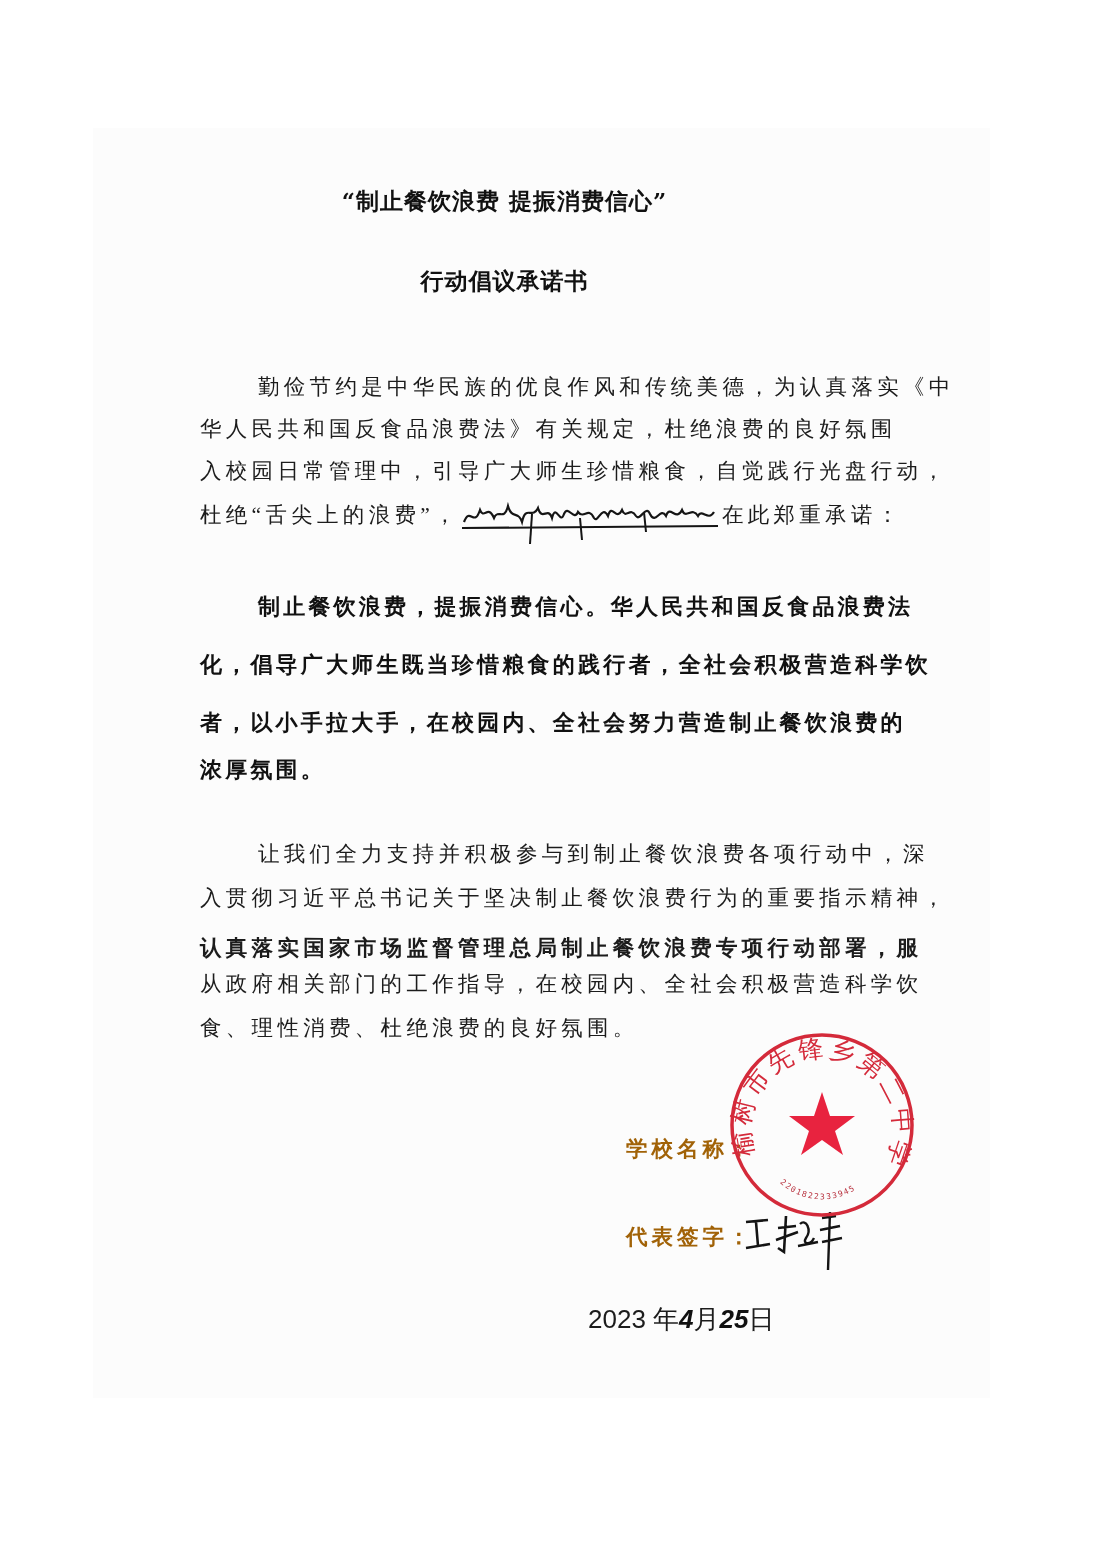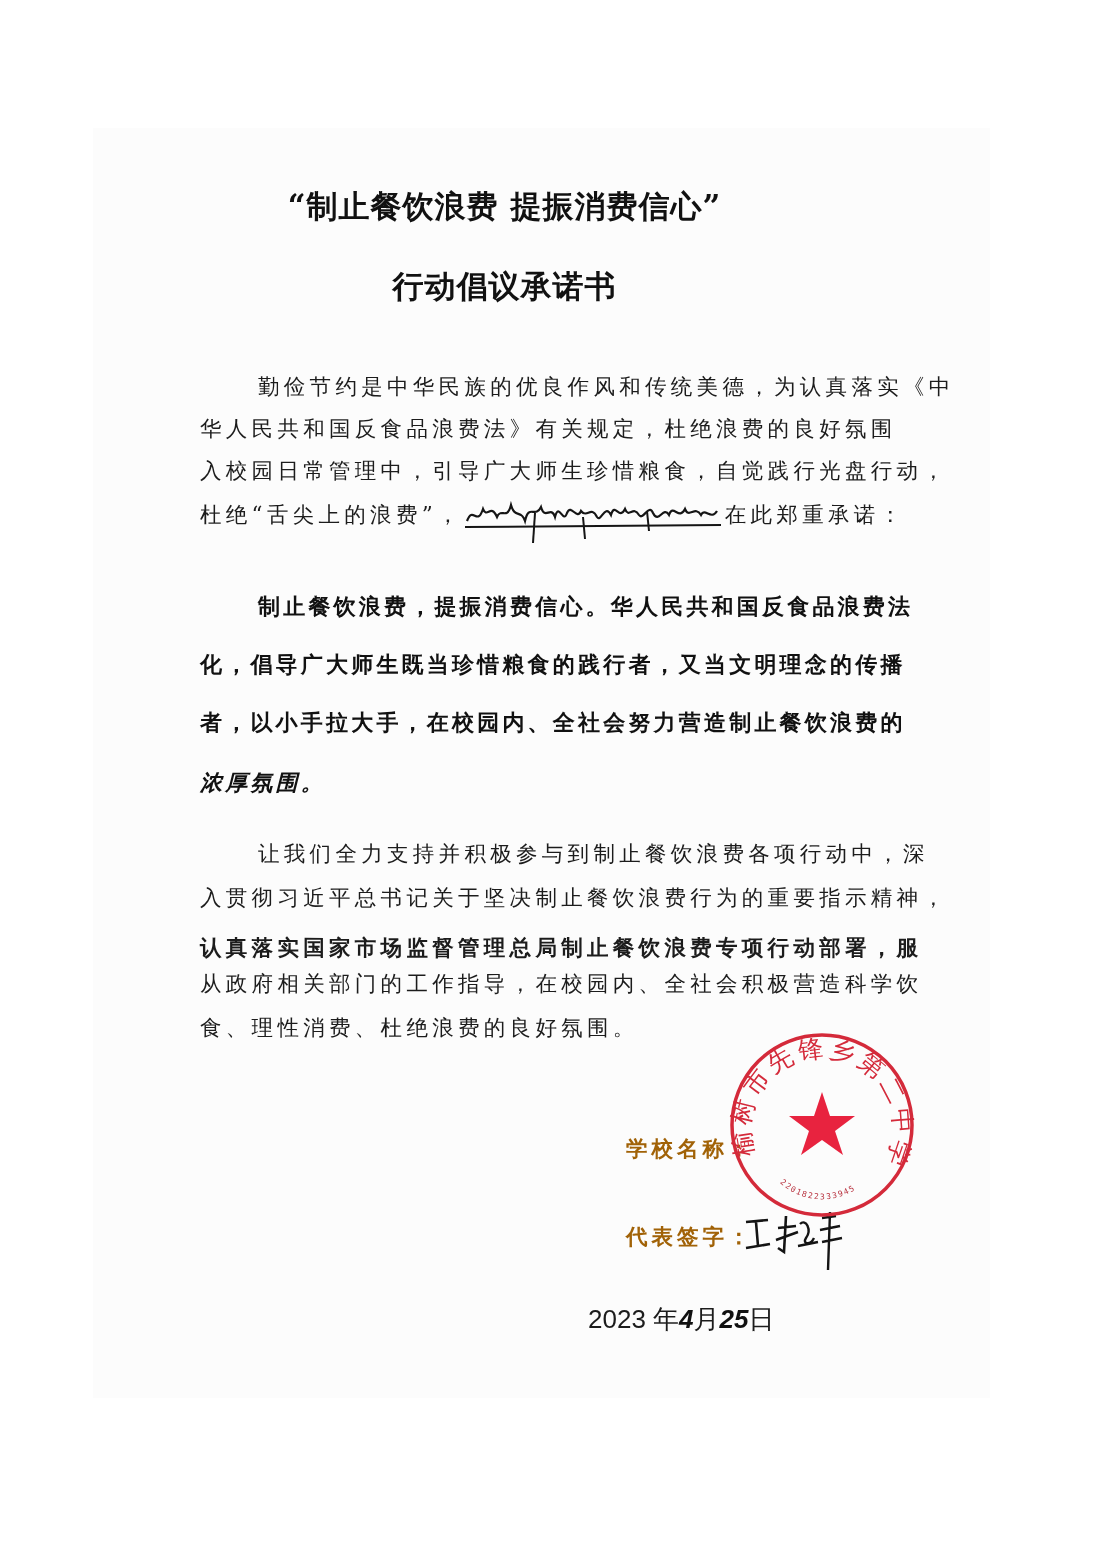--- a/index.html
+++ b/index.html
@@ -22,41 +22,41 @@
       width: 897px;
       height: 1270px;
       background: #fcfcfc;
     }
     .title {
       position: absolute;
       left: 0;
       width: 1009px;
       text-align: center;
       font-weight: bold;
-      font-size: 31px;
+      font-size: 23px;
       letter-spacing: 1px;
       color: #111;
     }
     .title-line1 { top: 186px; }
     .title-line2 { top: 266px; }
 
     .para {
       position: absolute;
       left: 206px;
       width: 700px;
       font-size: 21.5px;
       letter-spacing: 4.3px;
       color: #1c1c1c;
     }
     .para .line {
       position: absolute;
       left: 0;
       white-space: nowrap;
     }
-    .para1 .line { height: 40px; }
+    .para1 .line { height: 40px; font-family: Liberation Serif, serif; }
     .para2 { font-family: "DejaVu Sans", "Liberation Sans", sans-serif; font-weight: bold; font-size: 22px; letter-spacing: 3.2px; color: #111; }
     .para3 .line { height: 40px; margin-top: 9px; }
 
     .handwritten {
       display: inline-block;
       position: relative;
       width: 262px;
       height: 30px;
       vertical-align: middle;
     }
@@ -106,23 +106,23 @@
         <path d="M2 36 L258 34" stroke="#151515" stroke-width="2"></path>
         <path d="M72 22 L70 52" stroke="#151515" stroke-width="2"></path>
         <path d="M120 26 L122 48" stroke="#151515" stroke-width="2"></path>
         <path d="M184 20 L186 40" stroke="#151515" stroke-width="2"></path>
       </svg></span><span>在此郑重承诺：</span>
   </div>
 </div>
 
 <div class="para para2" style="top:592px;">
   <div class="line" style="top:0; left:52px;">制止餐饮浪费，提振消费信心。华人民共和国反食品浪费法</div>
-  <div class="line" style="top:58px; left:-6px;">化，倡导广大师生既当珍惜粮食的践行者，又当文明理念的传播</div>
+  <div class="line" style="top:58px; left:-6px;">化，倡导广大师生既当珍惜粮食的践行者，全社会积极营造科学饮</div>
   <div class="line" style="top:116px; left:-6px;">者，以小手拉大手，在校园内、全社会努力营造制止餐饮浪费的</div>
-  <div class="line" style="top:176px; left:-6px;font-style:italic;">浓厚氛围。</div>
+  <div class="line" style="top:163px; left:-6px;">浓厚氛围。</div>
 </div>
 
 <div class="para para3" style="top:830px;">
   <div class="line" style="top:0; left:52px;">让我们全力支持并积极参与到制止餐饮浪费各项行动中，深</div>
   <div class="line" style="top:44px; left:-6px;">入贯彻习近平总书记关于坚决制止餐饮浪费行为的重要指示精神，</div>
   <div class="line" style="top:94px; left:-6px;font-weight:bold;">认真落实国家市场监督管理总局制止餐饮浪费专项行动部署，服</div>
   <div class="line" style="top:130px; left:-6px;">从政府相关部门的工作指导，在校园内、全社会积极营造科学饮</div>
   <div class="line" style="top:174px; left:-6px;">食、理性消费、杜绝浪费的良好氛围。</div>
 </div>
 

